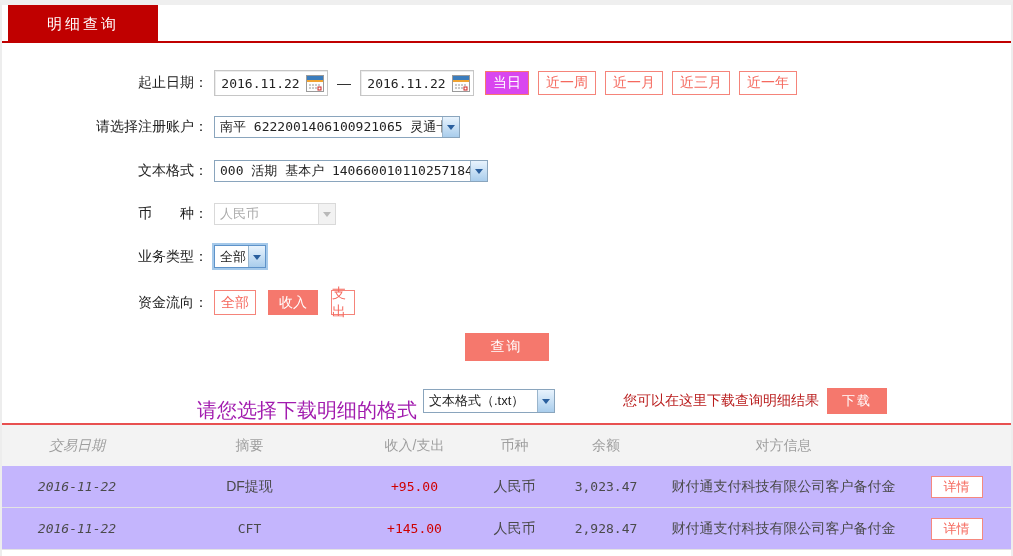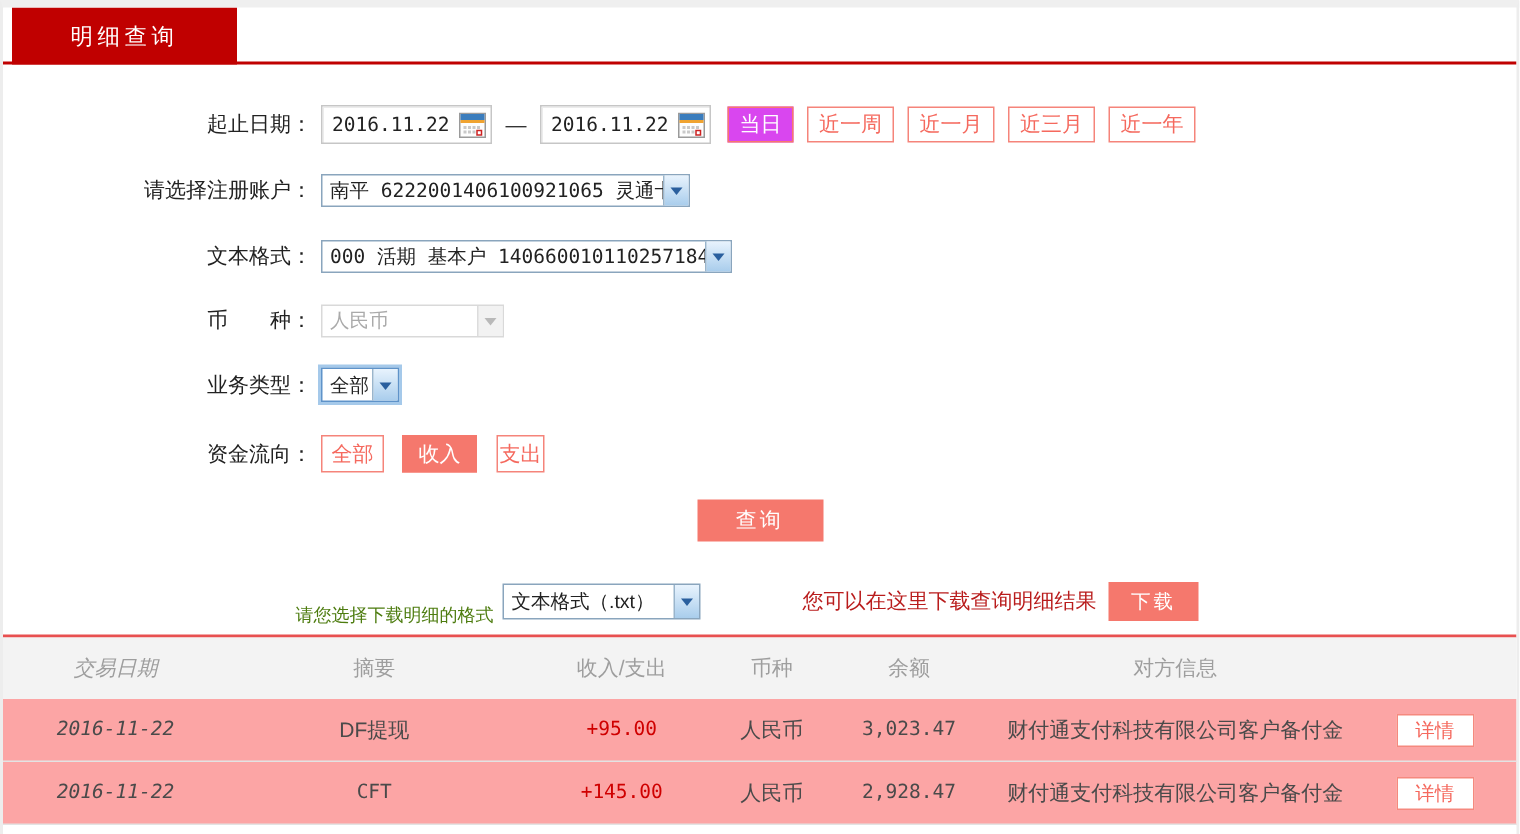--- a/index.html
+++ b/index.html
@@ -59,31 +59,31 @@
   .flowbtn.filled { background:#f5786d; border-color:#f5786d; color:#fff; }
   
   .query-row { margin-bottom:27px; }
   .query-btn {
     display:block; width:84px; height:28px; margin:0 auto; border:none;
     background:#f5786d; color:#fff; font-size:14px; letter-spacing:2px; cursor:pointer;
     font-family:inherit;
   }
   
   .dl-row { display:flex; align-items:center; margin-left:195px; height:25px; margin-bottom:10px; }
-  .dl-label { font-size:12px; color:#4d7c0f;margin-top:20px; }
+  .dl-label { font-size:20px; color:#a21caf;margin-top:20px; }
   .dl-select { width:132px; height:24px; margin-left:6px; }
   .dl-hint { font-size:14px; color:#b91c1c; margin-left:68px; }
   .dl-btn {
     width:60px; height:26px; margin-left:8px; border:none; background:#f5786d; color:#fff;
     font-size:13px; letter-spacing:2px; cursor:pointer; font-family:inherit;
   }
   
   .tbl-divider { height:2px; background:#e85050; }
   .thead { display:flex; align-items:center; height:41px; background:#f3f3f3; color:#9e9e9e; font-size:14px; }
-  .trow { display:flex; align-items:center; height:42px; border-bottom:1px solid #e3e3e3; font-size:14px; color:#4a4a4a; background:#fca5a5; }
+  .trow { display:flex; align-items:center; height:42px; border-bottom:1px solid #e3e3e3; font-size:14px; color:#4a4a4a; background:#c4b5fd; }
   .c1{width:150px;font-style:italic;} .c2{width:195px;} .c3{width:135px;} .c4{width:65px;} .c5{width:118px;} .c6{width:237px;} .c7{flex:1;}
   .cell { text-align:center; white-space:nowrap; }
   .mono { font-family:"DejaVu Sans Mono",monospace; font-size:13px; }
   .amount { color:#cf0000; }
   .detail-btn {
     display:inline-block; padding:1px 12px; border:1px solid #f5897f; background:#fff;
     color:#f5695e; font-size:13px; cursor:pointer; font-family:inherit;
   }
 </style>
 </head>
@@ -182,21 +182,21 @@
         <span class="xp-arrow">
             <span class="tri"></span>
           </span>
       </div>
     </div>
 
     <div class="form-row" style="margin-bottom:18px;">
       <div class="form-label">资金流向：</div>
       <div class="flowbtn" style="width:42px;">全部</div>
       <div class="flowbtn filled" style="width:50px; margin-left:12px;">收入</div>
-      <div class="flowbtn" style="width:32px; margin-left:13px;">支出</div>
+      <div class="flowbtn" style="width:24px; margin-left:13px;">支出</div>
     </div>
 
     <div class="query-row">
       <button class="query-btn">查询</button>
     </div>
 
     <div class="dl-row">
       <span class="dl-label">请您选择下载明细的格式</span>
       <div class="xp-select dl-select">
         <span class="val" style="font-family:'Liberation Sans','DejaVu Sans',sans-serif;">文本格式（.txt）</span>

